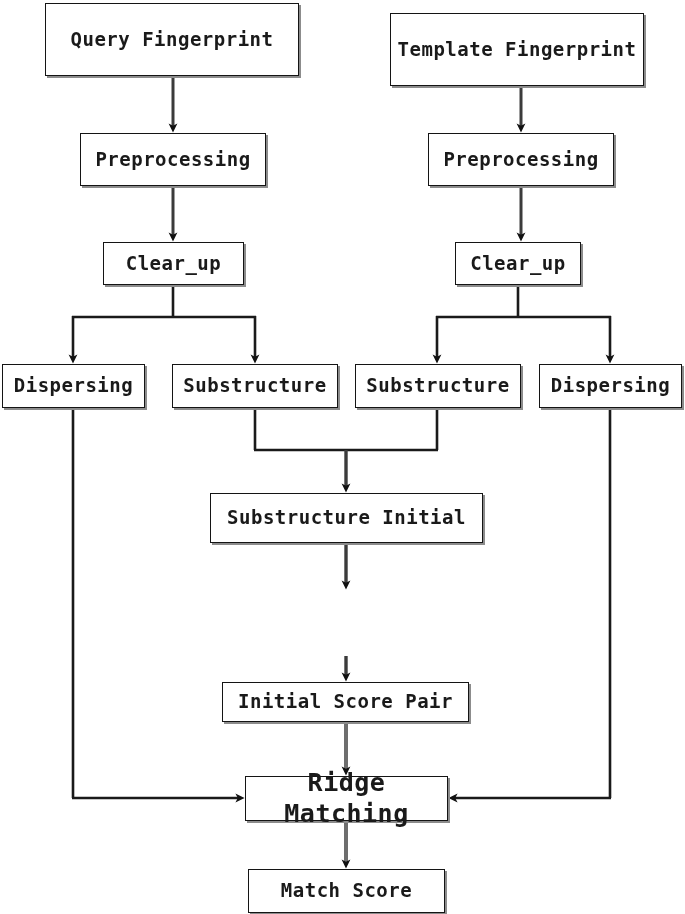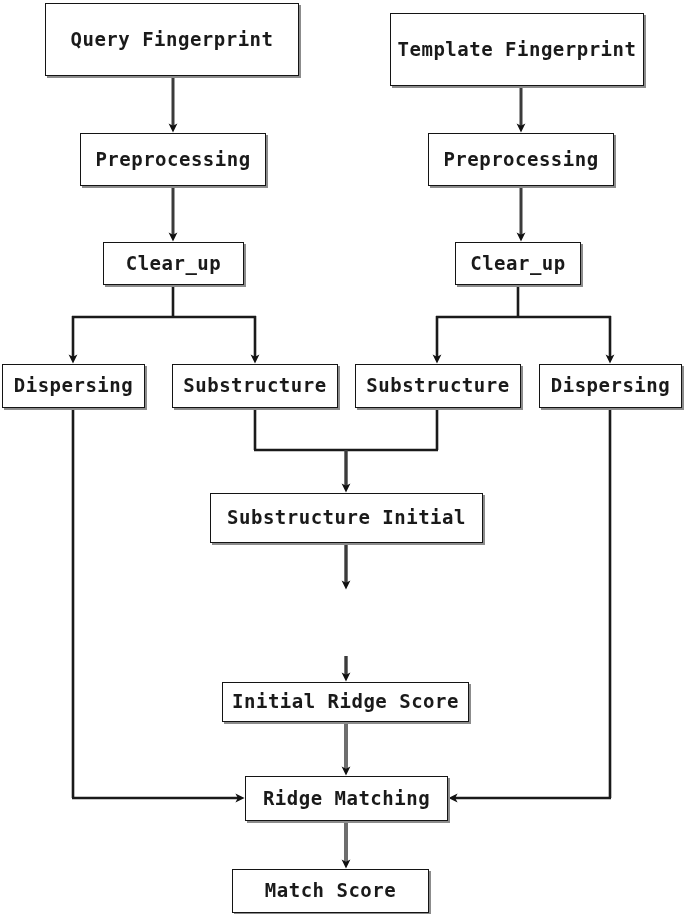--- a/index.html
+++ b/index.html
@@ -121,17 +121,17 @@
   <div class="node" style="left: 390px; top: 3px; width: 254px; height: 73px; font-size: 19px; background: rgb(255, 255, 255); border-color: rgb(20, 20, 20); box-shadow: rgb(140, 140, 140) 2px 2px 0px 0px; margin-top: 10px;">Template Fingerprint</div>
   <div class="node" style="left: 80px; top: 133px; width: 186px; height: 53px; font-size: 19px; background: rgb(255, 255, 255); border-color: rgb(20, 20, 20); box-shadow: rgb(140, 140, 140) 2px 2px 0px 0px;">Preprocessing</div>
   <div class="node" style="left: 428px; top: 133px; width: 186px; height: 53px; font-size: 19px; background: rgb(255, 255, 255); border-color: rgb(20, 20, 20); box-shadow: rgb(140, 140, 140) 2px 2px 0px 0px;">Preprocessing</div>
   <div class="node" style="left: 103px; top: 242px; width: 141px; height: 43px; font-size: 19px; background: rgb(255, 255, 255); border-color: rgb(20, 20, 20); box-shadow: rgb(140, 140, 140) 2px 2px 0px 0px;">Clear_up</div>
   <div class="node" style="left: 455px; top: 242px; width: 126px; height: 43px; font-size: 19px; background: rgb(255, 255, 255); border-color: rgb(20, 20, 20); box-shadow: rgb(140, 140, 140) 2px 2px 0px 0px;">Clear_up</div>
   <div class="node" style="left: 2px; top: 364px; width: 143px; height: 44px; font-size: 19px; background: rgb(255, 255, 255); border-color: rgb(20, 20, 20); box-shadow: rgb(140, 140, 140) 2px 2px 0px 0px;">Dispersing</div>
   <div class="node" style="left: 172px; top: 364px; width: 166px; height: 44px; font-size: 19px; background: rgb(255, 255, 255); border-color: rgb(20, 20, 20); box-shadow: rgb(140, 140, 140) 2px 2px 0px 0px;">Substructure</div>
   <div class="node" style="left: 355px; top: 364px; width: 166px; height: 44px; font-size: 19px; background: rgb(255, 255, 255); border-color: rgb(20, 20, 20); box-shadow: rgb(140, 140, 140) 2px 2px 0px 0px;">Substructure</div>
   <div class="node" style="left: 539px; top: 364px; width: 143px; height: 44px; font-size: 19px; background: rgb(255, 255, 255); border-color: rgb(20, 20, 20); box-shadow: rgb(140, 140, 140) 2px 2px 0px 0px;">Dispersing</div>
   <div class="node" style="left: 210px; top: 493px; width: 273px; height: 50px; font-size: 19px; background: rgb(255, 255, 255); border-color: rgb(20, 20, 20); box-shadow: rgb(140, 140, 140) 2px 2px 0px 0px;">Substructure Initial</div>
-  <div class="node" style="left: 222px; top: 682px; width: 247px; height: 40px; font-size: 19px; background: rgb(255, 255, 255); border-color: rgb(20, 20, 20); box-shadow: rgb(140, 140, 140) 2px 2px 0px 0px;">Initial Ridge Score</div>
-  <div class="node" style="left: 245px; top: 776px; width: 203px; height: 45px; font-size: 19px; background: rgb(255, 255, 255); border-color: rgb(20, 20, 20); box-shadow: rgb(140, 140, 140) 2px 2px 0px 0px;">Ridge Matching</div>
-  <div class="node" style="left: 232px; top: 869px; width: 197px; height: 44px; font-size: 19px; background: rgb(255, 255, 255); border-color: rgb(20, 20, 20); box-shadow: rgb(140, 140, 140) 2px 2px 0px 0px;">Match Score</div>
+  <div class="node" style="left: 222px; top: 682px; width: 247px; height: 40px; font-size: 19px; background: rgb(255, 255, 255); border-color: rgb(20, 20, 20); box-shadow: rgb(140, 140, 140) 2px 2px 0px 0px;">Initial Score Pair</div>
+  <div class="node" style="left: 245px; top: 776px; width: 203px; height: 45px; font-size: 25px; background: rgb(255, 255, 255); border-color: rgb(20, 20, 20); box-shadow: rgb(140, 140, 140) 2px 2px 0px 0px;">Ridge Matching</div>
+  <div class="node" style="left: 248px; top: 869px; width: 197px; height: 44px; font-size: 19px; background: rgb(255, 255, 255); border-color: rgb(20, 20, 20); box-shadow: rgb(140, 140, 140) 2px 2px 0px 0px;">Match Score</div>
 
 </div>
 
 </body></html>

